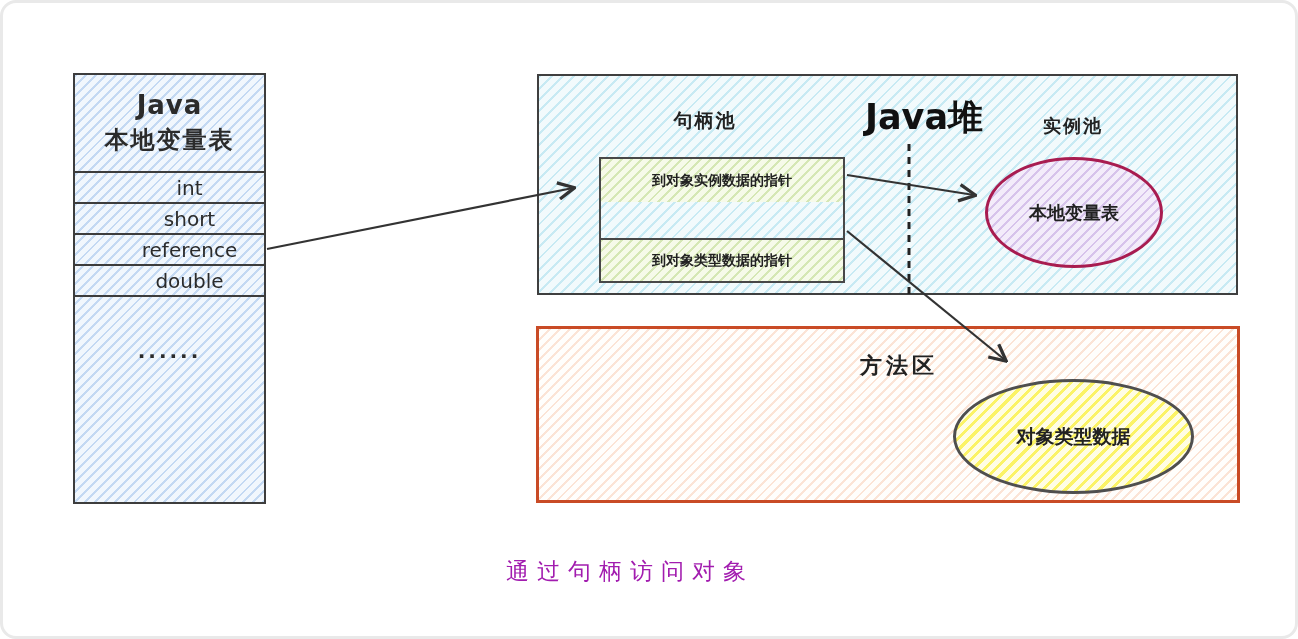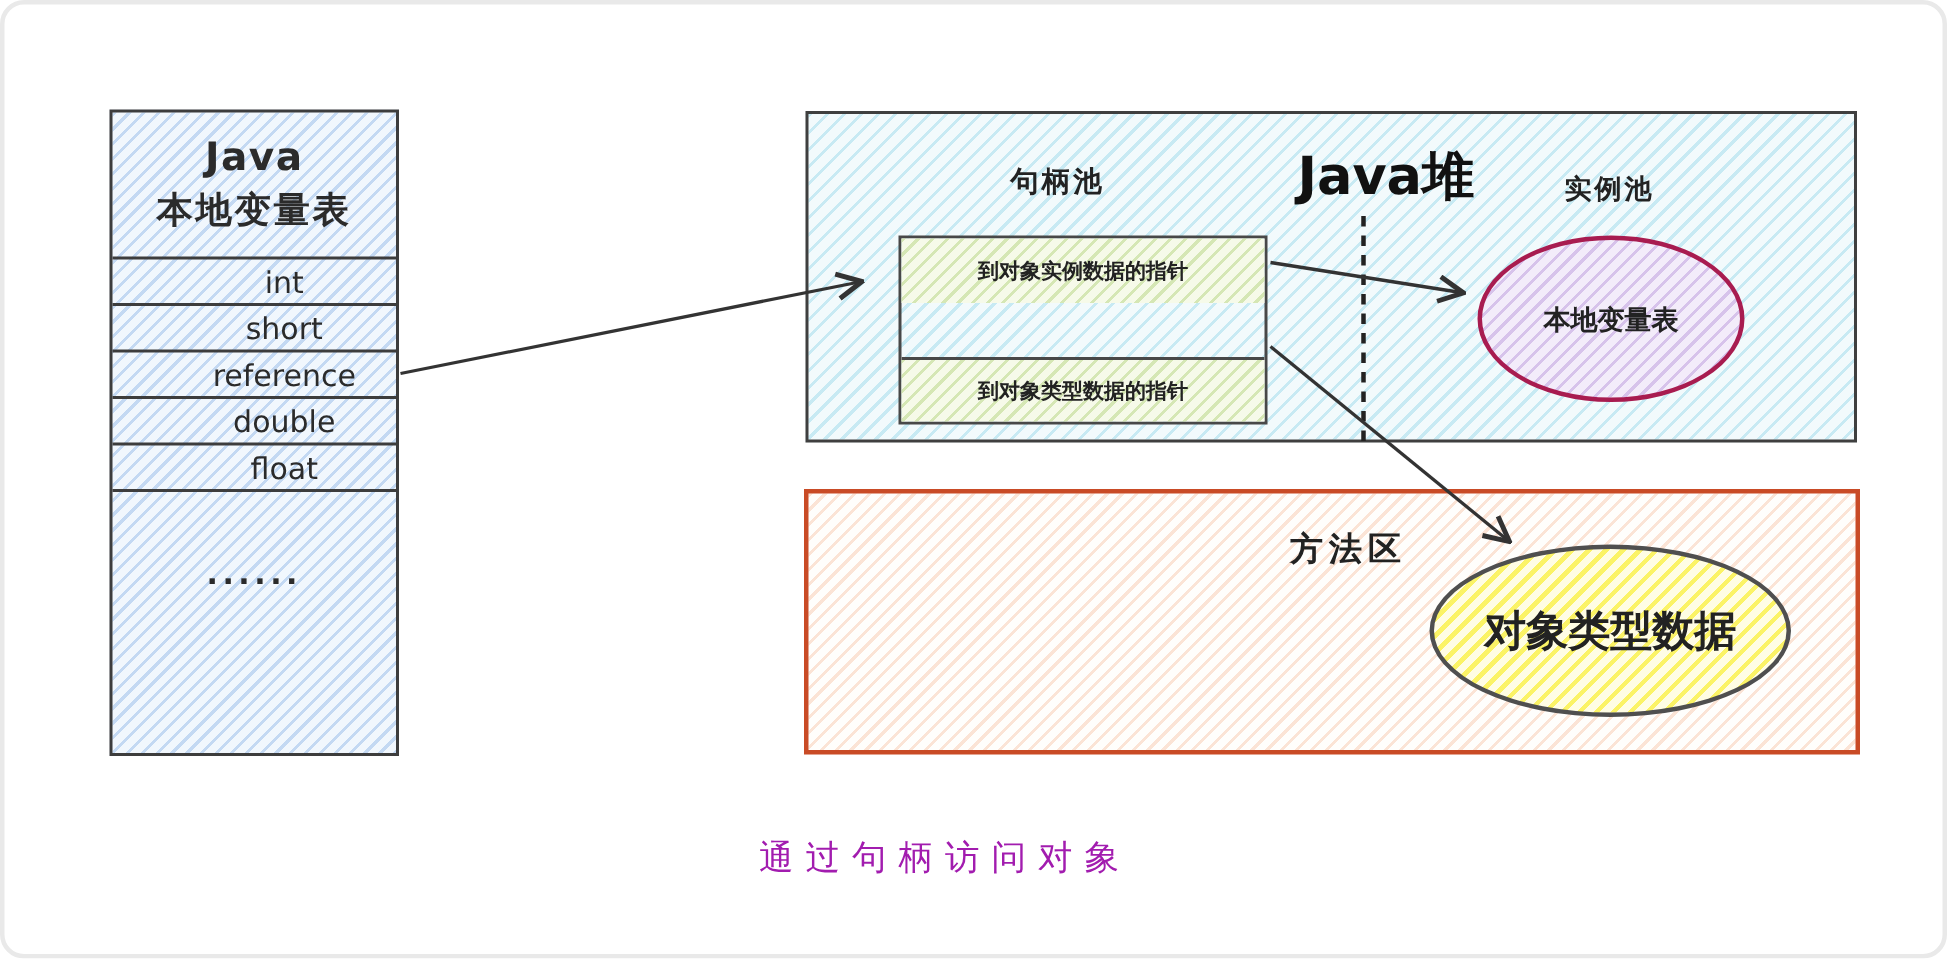--- a/index.html
+++ b/index.html
@@ -109,27 +109,27 @@
     background-image: repeating-linear-gradient(135deg,
       rgba(240,150,100,0.25) 0px, rgba(240,150,100,0.25) 2px,
       transparent 2px, transparent 7px);
   }
   .ma-label {
     position: absolute; left: 360px; top: 22px;
     transform: translateX(-50%);
     font-size: 22px; font-weight: bold; color: #222; letter-spacing: 4px;
   }
   .type-ellipse {
-    left: 414px; top: 34px; width: 241px; height: 115px;
+    left: 414px; top: 50px; width: 241px; height: 115px;
     border: 3px solid #4f4f4f;
     background-color: #fffde4;
     background-image: repeating-linear-gradient(135deg,
       rgba(250,240,60,0.75) 0px, rgba(250,240,60,0.75) 3px,
       transparent 3px, transparent 8px);
-    font-size: 28px;
+    font-size: 19px;
   }
 
   
   .overlay {
     position: absolute; left: 0; top: 0;
     width: 1298px; height: 639px;
     pointer-events: none;
   }
 
   
@@ -147,21 +147,20 @@
 
   <div class="lvt">
     <div class="lvt-header">
       <div class="lvt-title1">Java</div>
       <div class="lvt-title2">本地变量表</div>
     </div>
     <div class="lvt-row">int</div>
     <div class="lvt-row">short</div>
     <div class="lvt-row">reference</div>
     <div class="lvt-row">double</div>
-    <div class="lvt-row">float</div>
     <div class="lvt-ellipsis">......</div>
   </div>
 
   <div class="heap">
     <div class="heap-title">Java堆</div>
     <div class="pool-label handle-pool-label">句柄池</div>
     <div class="pool-label instance-pool-label">实例池</div>
     <div class="handle-box">
       <div class="handle-row">到对象实例数据的指针</div>
       <div class="handle-row">到对象类型数据的指针</div>

